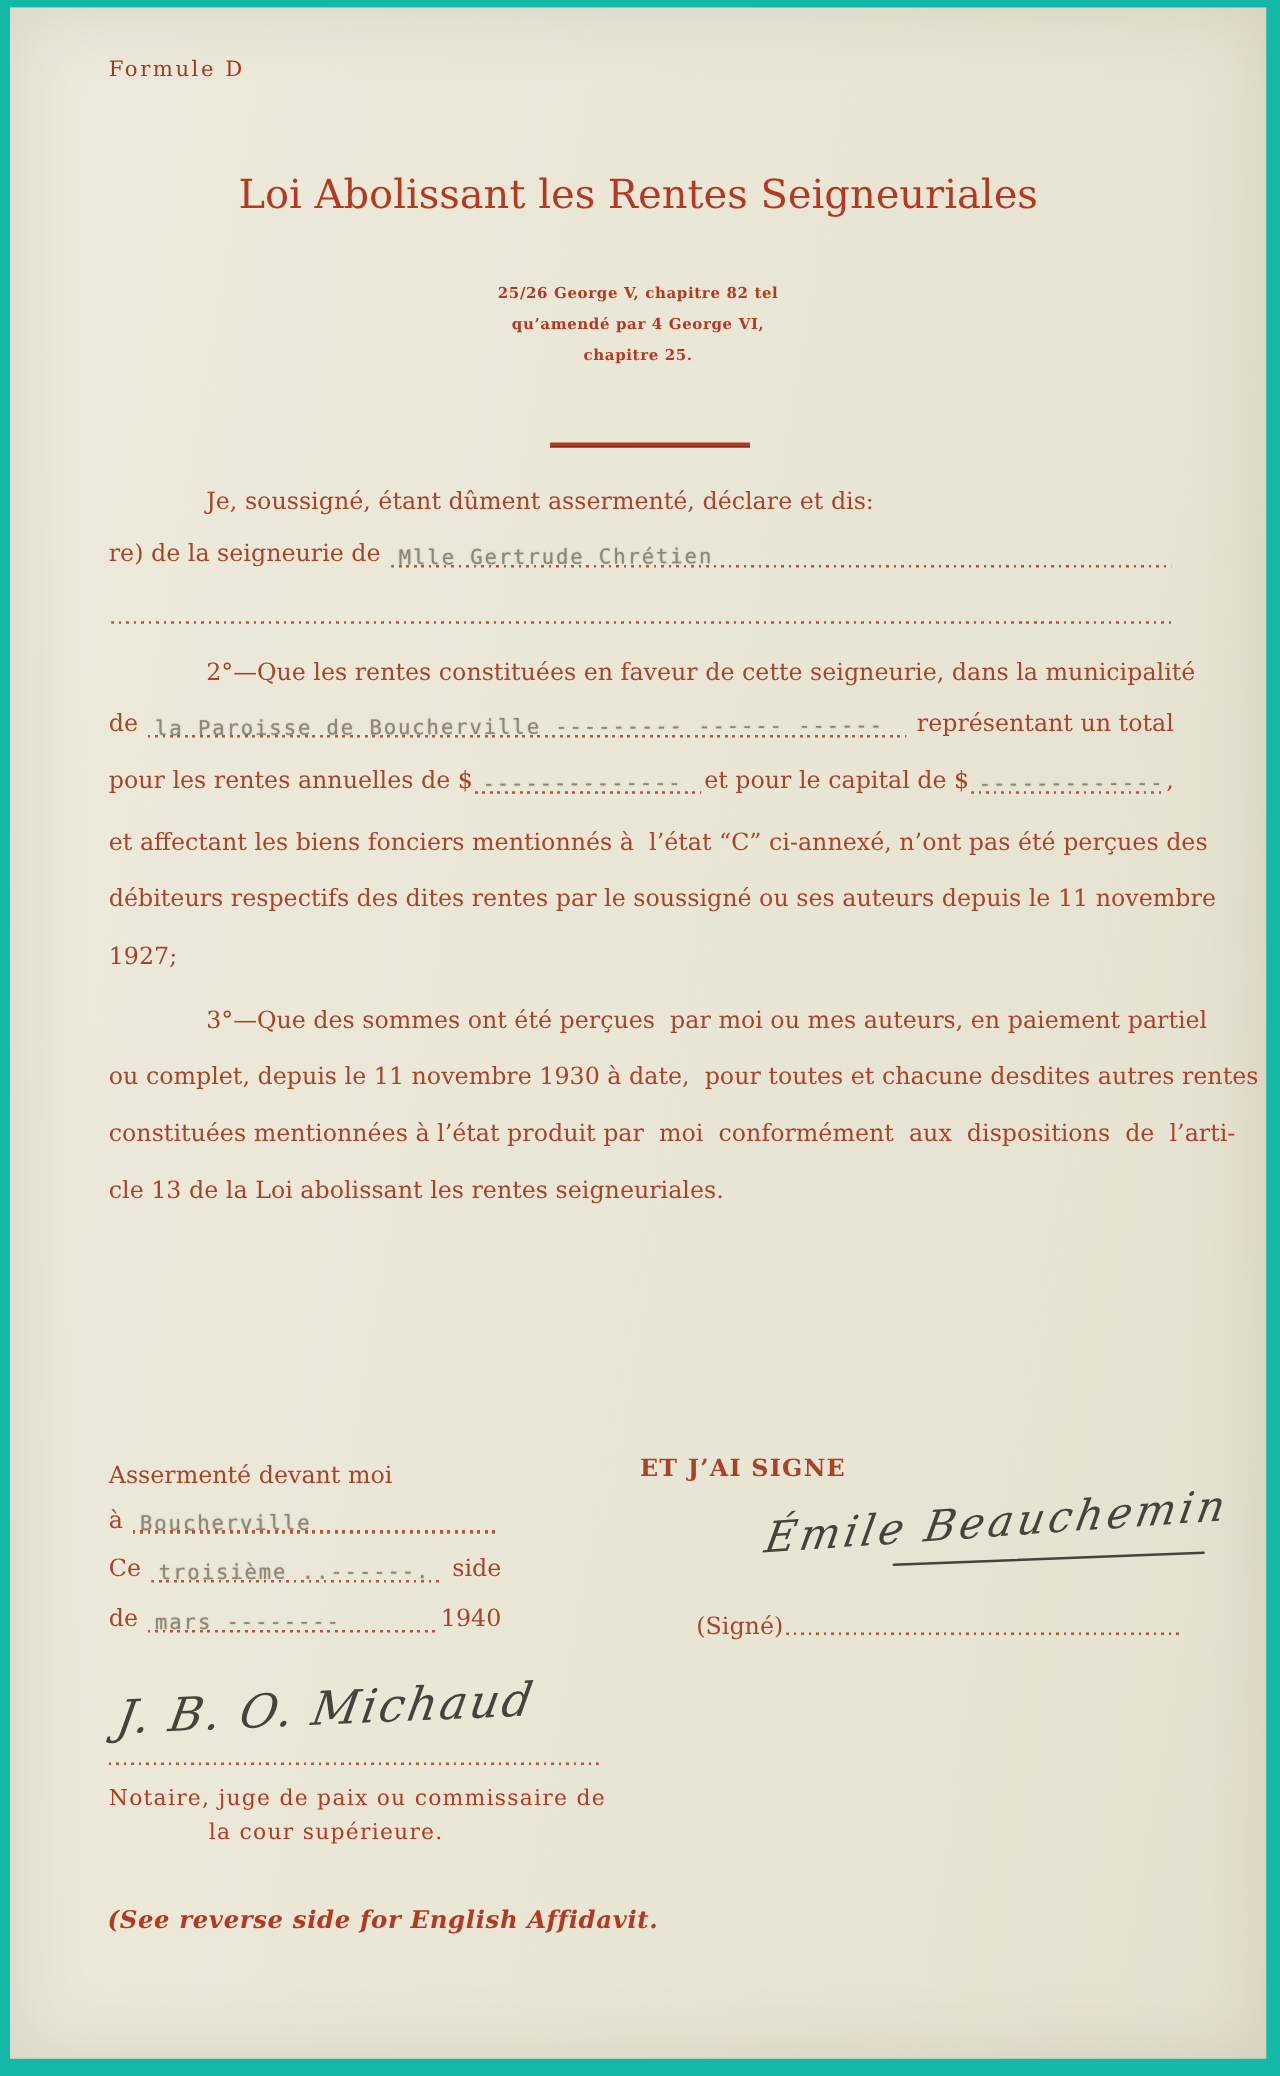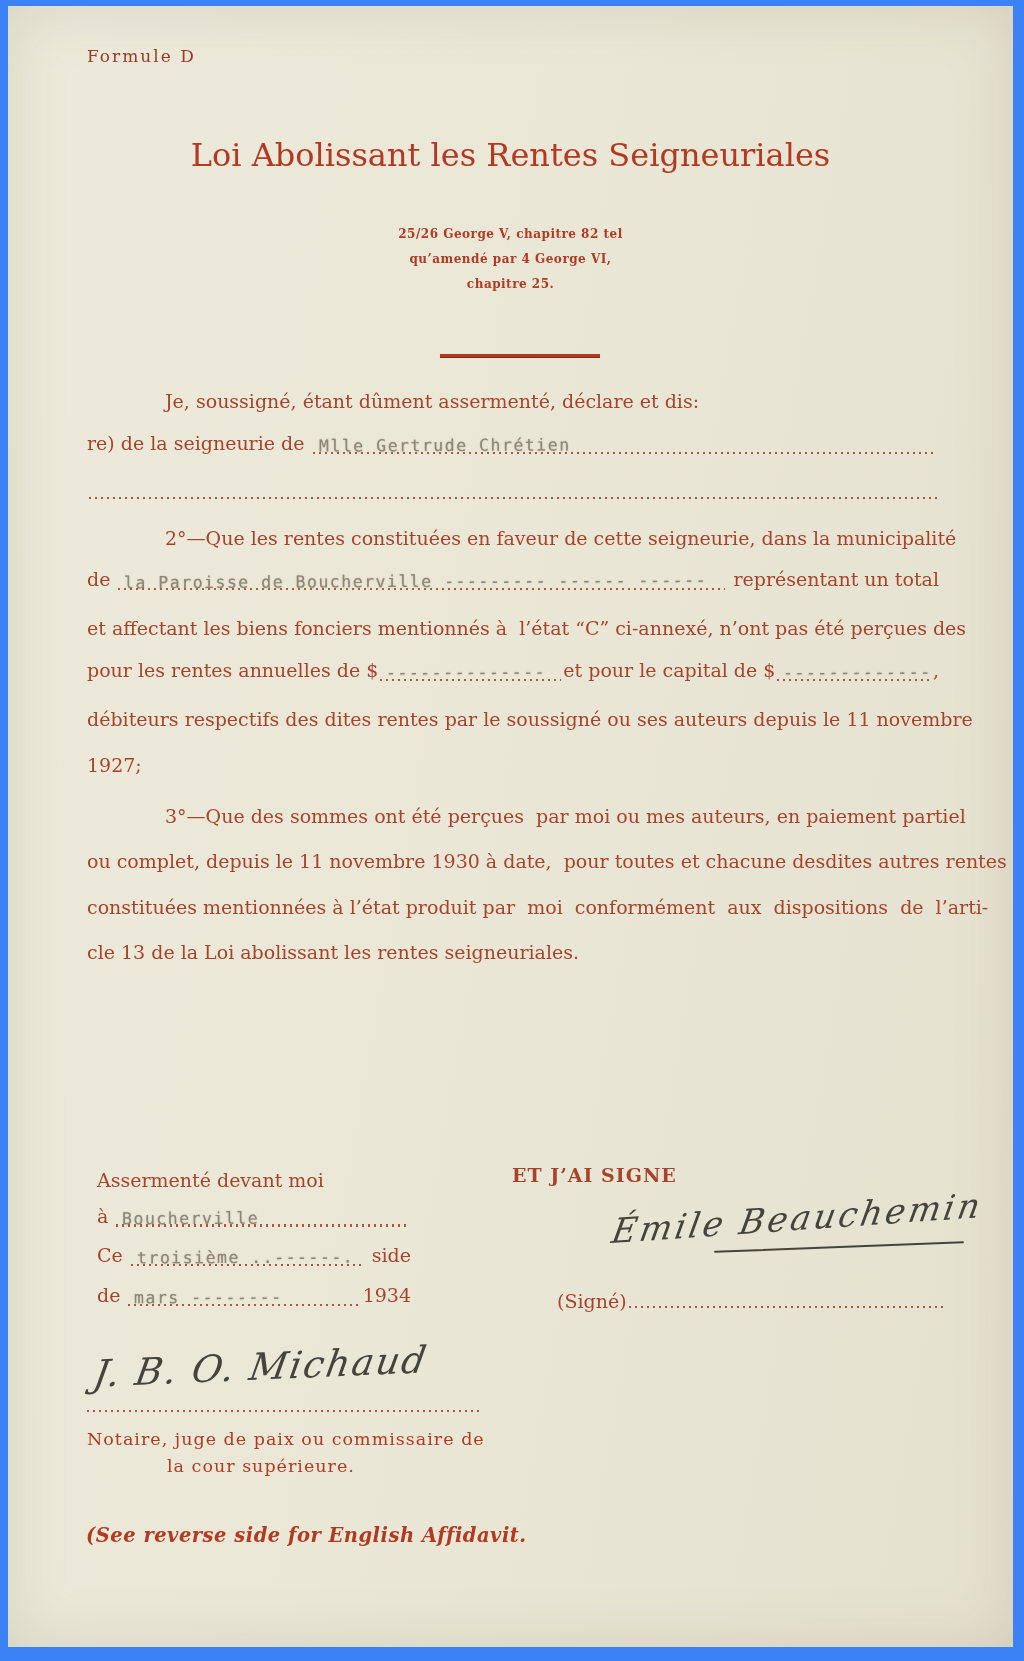--- a/index.html
+++ b/index.html
@@ -1,16 +1,16 @@
 <!DOCTYPE html>
 <html><head>
 <meta charset="utf-8">
 <style>
   html,body{margin:0;padding:0;}
-  .page{position:relative;width:1024px;height:1661px;background:#3b82f6;overflow:hidden;
+  .page{position:relative;width:1024px;height:1661px;background:#14b8a6;overflow:hidden;
         font-family:"DejaVu Serif", serif;}
   .paper{position:absolute;left:8px;top:6px;width:1005px;height:1641px;
          background:linear-gradient(100deg,#edeadb 0%,#eae7d7 45%,#e5e1cf 100%);
          box-shadow:inset 0 0 60px rgba(120,110,80,.18);}
 
   
   .ink{color:#a8432b;}
   .form-label{position:absolute;left:79px;top:40px;font-size:17px;letter-spacing:2px;color:#9c3a26;}
   .title{position:absolute;left:0;top:130px;width:100%;text-align:center;
          font-size:32px;font-weight:500;color:#b23a22;letter-spacing:0px;margin:0;}
@@ -29,21 +29,21 @@
   
   .fill{align-self:flex-end;position:relative;height:26px;flex:1 1 auto;}
   .fill.w185{flex:0 0 185px;}
   .fill::after{content:"";position:absolute;left:2px;right:2px;bottom:4px;height:2.2px;
     background-image:repeating-linear-gradient(to right,rgba(163,62,40,.85) 0 2.2px,transparent 2.2px 6px);}
   .typed{position:absolute;left:8px;bottom:3px;font-family:"DejaVu Sans Mono","Liberation Mono",monospace;
          font-size:16.5px;letter-spacing:1.5px;color:#8f8775;white-space:pre;
          text-shadow:0 0 1.2px rgba(130,120,100,.65);transform:rotate(-.25deg);}
 
   
-  .jurat-left{position:absolute;left:89px;top:1150px;width:314px;font-size:19px;color:#a8432b;}
+  .jurat-left{position:absolute;left:79px;top:1150px;width:314px;font-size:19px;color:#a8432b;}
   .jline{position:relative;height:39.8px;}
   .jline .bt{position:absolute;left:0;right:0;bottom:5px;display:flex;align-items:baseline;white-space:pre;}
   .signed-heading{position:absolute;left:504px;top:1158px;font-size:19px;font-weight:bold;color:#a8432b;letter-spacing:1px;}
 
   .signe-row{position:absolute;left:549px;top:1276px;width:392px;height:32px;font-size:19px;color:#a8432b;}
   .signe-row .bt{position:absolute;left:0;right:0;bottom:2px;display:flex;align-items:flex-end;white-space:pre;}
 
   .script{font-family:"DejaVu Serif", serif;font-style:italic;color:#45443c;}
   .sig-owner{position:absolute;left:604px;top:1192px;width:370px;font-size:34px;letter-spacing:3px;
              transform:rotate(-4deg) skewX(-14deg);white-space:nowrap;}
@@ -107,38 +107,38 @@
         <span class="bt">
           <span>de</span><span> </span>
           <span class="fill">
             <span class="typed"><span>la Paroisse de Boucherville</span> <span>--------- ------ ------</span></span>
           </span>
           <span> </span><span>représentant un total</span>
         </span>
       </div>
 
       <div class="bline">
-        <span class="bt"><span>et affectant les biens fonciers mentionnés à  l’état “C” ci-annexé, n’ont pas été perçues des</span></span>
-      </div>
-
-      <div class="bline">
         <span class="bt">
           <span>pour les rentes annuelles de $</span>
           <span class="fill w185">
             <span class="typed">--------------</span>
           </span>
           <span>et pour le capital de $</span>
           <span class="fill">
             <span class="typed">-------------</span>
           </span>
           <span>,</span>
         </span>
       </div>
 
       <div class="bline">
+        <span class="bt"><span>et affectant les biens fonciers mentionnés à  l’état “C” ci-annexé, n’ont pas été perçues des</span></span>
+      </div>
+
+      <div class="bline">
         <span class="bt"><span>débiteurs respectifs des dites rentes par le soussigné ou ses auteurs depuis le 11 novembre</span></span>
       </div>
 
       <div class="bline">
         <span class="bt"><span>1927;</span></span>
       </div>
 
       <div class="bline indent gap">
         <span class="bt"><span>3°—Que des sommes ont été perçues  par moi ou mes auteurs, en paiement partiel</span></span>
       </div>
@@ -176,21 +176,21 @@
           </span>
           <span> </span><span>side</span>
         </span>
       </div>
       <div class="jline">
         <span class="bt">
           <span>de</span><span> </span>
           <span class="fill">
             <span class="typed"><span>mars</span> <span>--------</span></span>
           </span>
-          <span>1934</span>
+          <span>1940</span>
         </span>
       </div>
     </div>
 
     <div class="signed-heading">ET J’AI SIGNE</div>
 
     <div class="signe-row">
       <span class="bt">
         <span>(Signé)</span>
         <span class="fill"></span>

